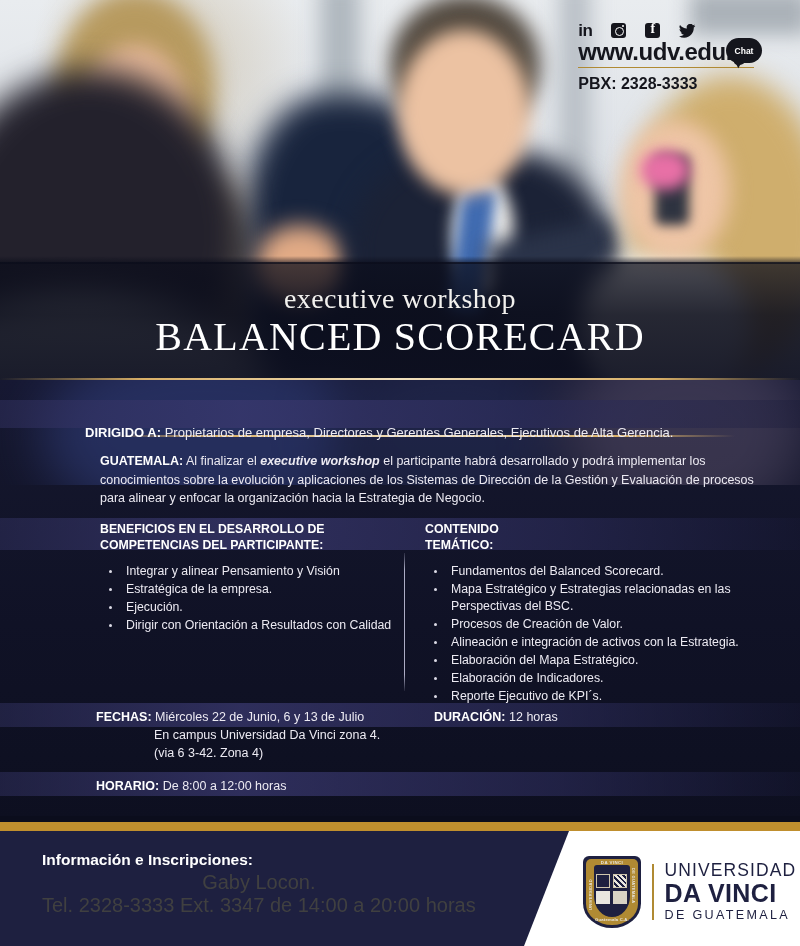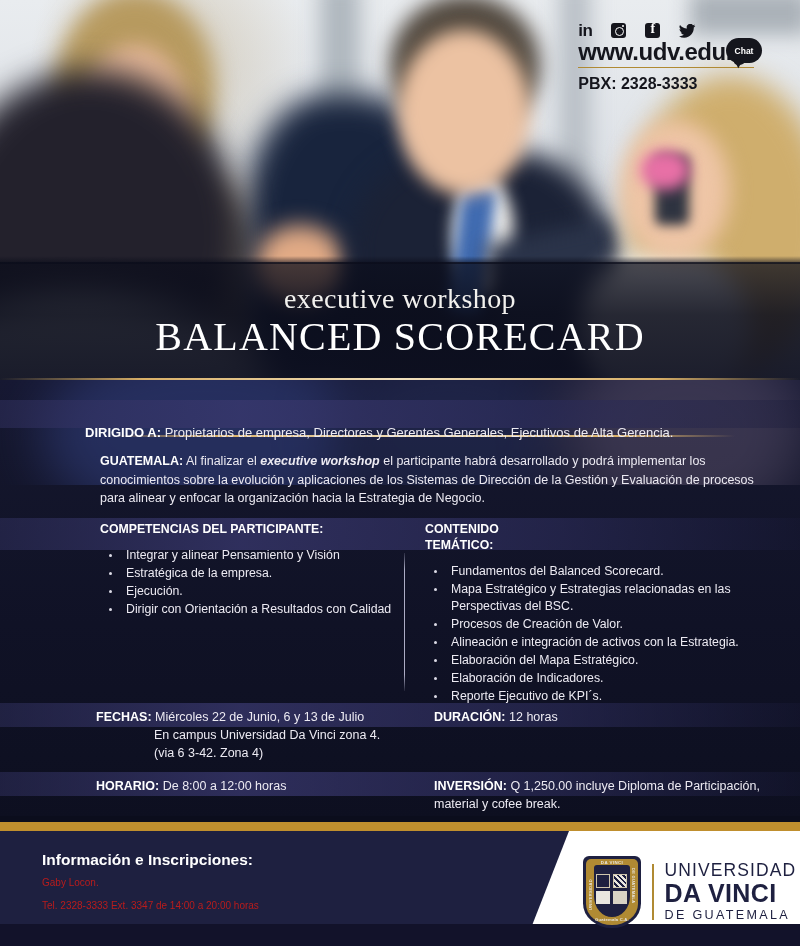--- a/index.html
+++ b/index.html
@@ -112,26 +112,26 @@
 
   .fechas{position:absolute;left:96px;top:708px;width:320px;font-size:12.5px;line-height:18px;z-index:4;}
   .fechas .ind{padding-left:58px;}
   .duracion{position:absolute;left:434px;top:708px;width:330px;font-size:12.5px;line-height:18px;z-index:4;}
   .horario{position:absolute;left:96px;top:777px;width:330px;font-size:12.5px;line-height:18px;z-index:4;}
   .inversion{position:absolute;left:434px;top:777px;width:340px;font-size:12.5px;line-height:18px;z-index:4;}
 
   
   .gold-band{position:absolute;left:0;top:822px;width:800px;height:9px;background:#c08f2e;}
   .gold-band-sh{position:absolute;left:0;top:816px;width:800px;height:6px;background:#0b0d1c;}
-  .footer{position:absolute;left:0;top:831px;width:800px;height:93px;background:#ffffff;overflow:hidden;}
+  .footer{position:absolute;left:0;top:831px;width:800px;height:115px;background:#ffffff;overflow:hidden;}
   .footer-navy{position:absolute;left:0;top:0;width:800px;height:115px;background:#1e2040;
     clip-path:polygon(0 0, 569px 0, 524px 115px, 0 115px);}
   .f-info{position:absolute;left:42px;top:18px;color:#ffffff;z-index:3;}
   .f-title{font-size:15.5px;font-weight:bold;line-height:22px;}
-  .f-line{font-size:10px;line-height:23px;color:#b91c1c;}
+  .f-line{font-size:20px;line-height:23px;color:#404040;text-align:center;}
 
   
   .logo{position:absolute;left:583px;top:856px;display:flex;align-items:center;gap:0;z-index:4;}
   .crest{position:relative;width:58px;height:72px;}
   .crest-outer{position:absolute;inset:0;background:#1e2040;border-radius:6px 6px 50% 50%/6px 6px 34% 34%;}
   .crest-gold{position:absolute;left:3px;top:3px;right:3px;bottom:3px;background:#b08a33;border-radius:5px 5px 50% 50%/5px 5px 32% 32%;}
   .crest-in{position:absolute;left:11px;top:9px;right:11px;bottom:11px;background:#1e2040;border-radius:3px 3px 50% 50%/3px 3px 40% 40%;}
   .cq{position:absolute;background:#e9e6df;}
   .cq1{left:13px;top:18px;width:14px;height:14px;background:#1e2040;border:1px solid #cfc6ad;}
   .cq2{left:30px;top:18px;width:14px;height:14px;background:repeating-linear-gradient(45deg,#e9e6df 0 2px,#1e2040 2px 4px);border:1px solid #cfc6ad;}
@@ -220,20 +220,21 @@
   <div class="dirigido">
     <span class="lbl">DIRIGIDO A:</span><span class="txt"> Propietarios de empresa, Directores y Gerentes Generales,  Ejecutivos de Alta Gerencia.</span>
   </div>
 
   <div class="objetivo">
     <span class="lbl">GUATEMALA:</span><span class="txt"> Al finalizar el </span><em class="txt">executive workshop</em><span class="txt"> el participante habrá desarrollado y podrá implementar los conocimientos sobre la evolución y aplicaciones de los Sistemas de Dirección de la Gestión y Evaluación de procesos para alinear y enfocar la organización hacia la Estrategia de Negocio.</span>
   </div>
 
   <div class="col-left">
     <div class="col-head">
+      <div>BENEFICIOS EN EL DESARROLLO DE</div>
       <div>COMPETENCIAS DEL PARTICIPANTE:</div>
     </div>
     <ul class="bl">
       <li>Integrar y alinear Pensamiento y Visión</li>
       <li>Estratégica de la empresa.</li>
       <li>Ejecución.</li>
       <li>Dirigir con Orientación a Resultados con Calidad</li>
     </ul>
   </div>
 
@@ -262,24 +263,20 @@
   </div>
 
   <div class="duracion">
     <span class="lbl">DURACIÓN:</span><span class="txt"> 12 horas</span>
   </div>
 
   <div class="horario">
     <span class="lbl">HORARIO:</span><span class="txt">  De 8:00 a 12:00 horas</span>
   </div>
 
-  <div class="inversion">
-    <div><span class="lbl">INVERSIÓN:</span><span class="txt"> Q 1,250.00 incluye Diploma de Participación,</span></div>
-    <div class="txt">material y cofee break.</div>
-  </div>
 
   <div class="gold-band-sh"></div>
   <div class="gold-band"></div>
   <div class="footer">
     <div class="footer-navy"></div>
     <div class="f-info">
       <div class="f-title">Información e Inscripciones:</div>
       <div class="f-line">Gaby Locon.</div>
       <div class="f-line">Tel. 2328-3333 Ext. 3347 de 14:00 a 20:00 horas</div>
     </div>

